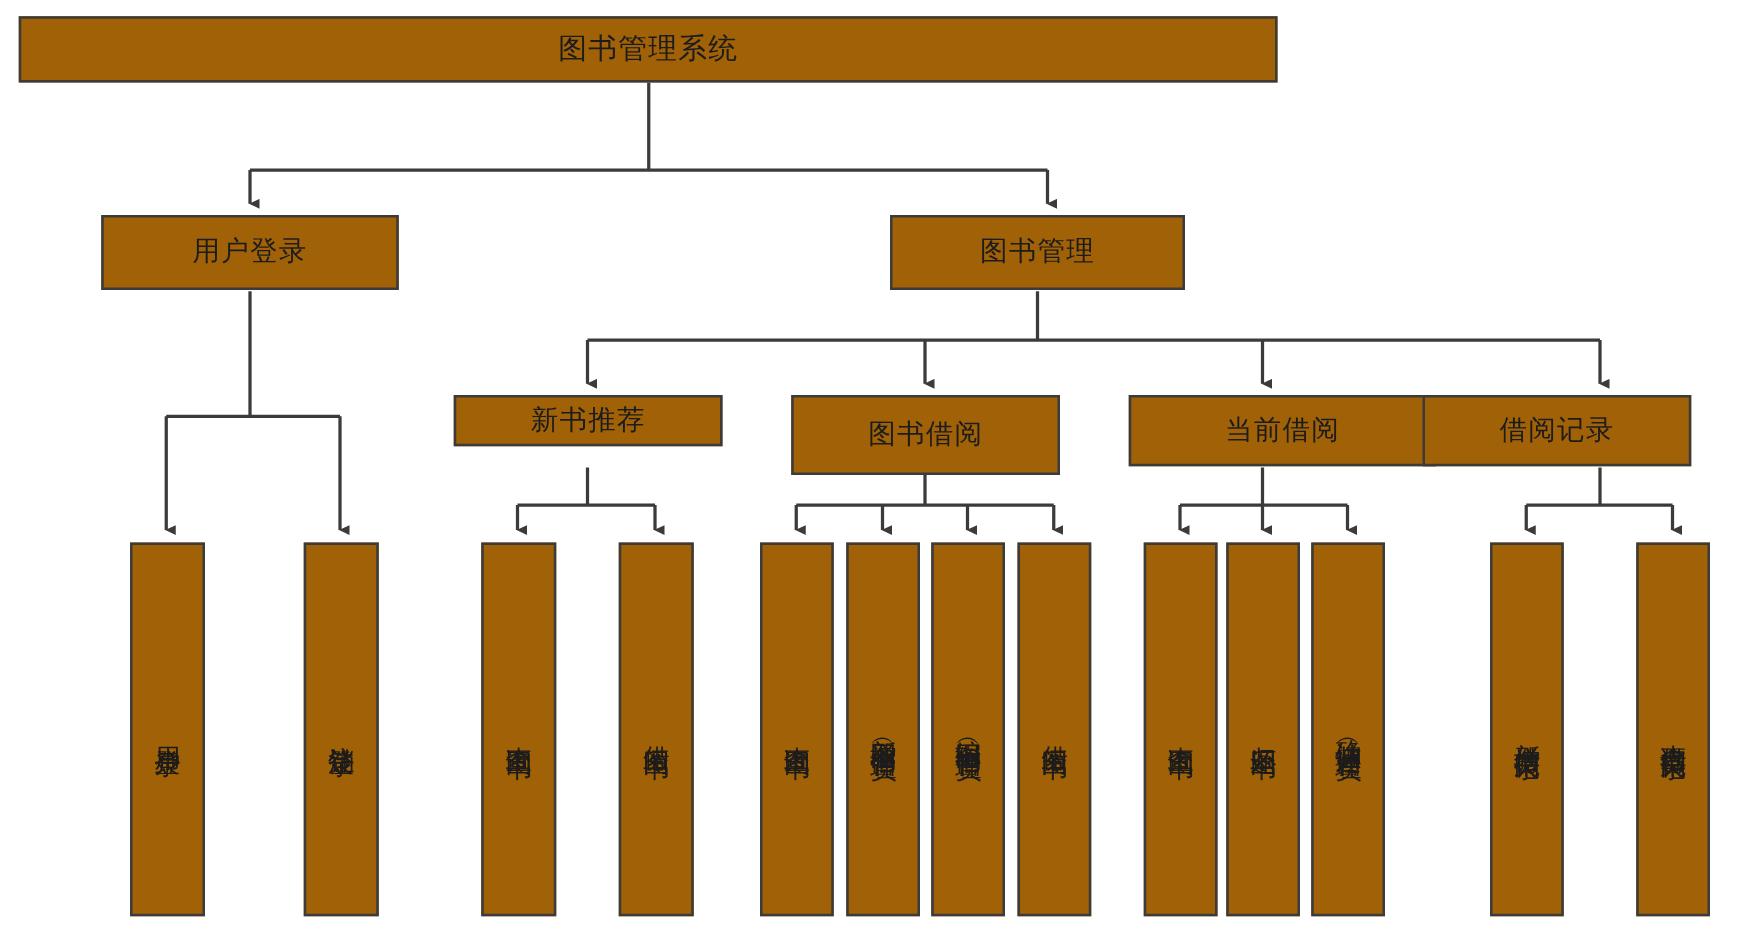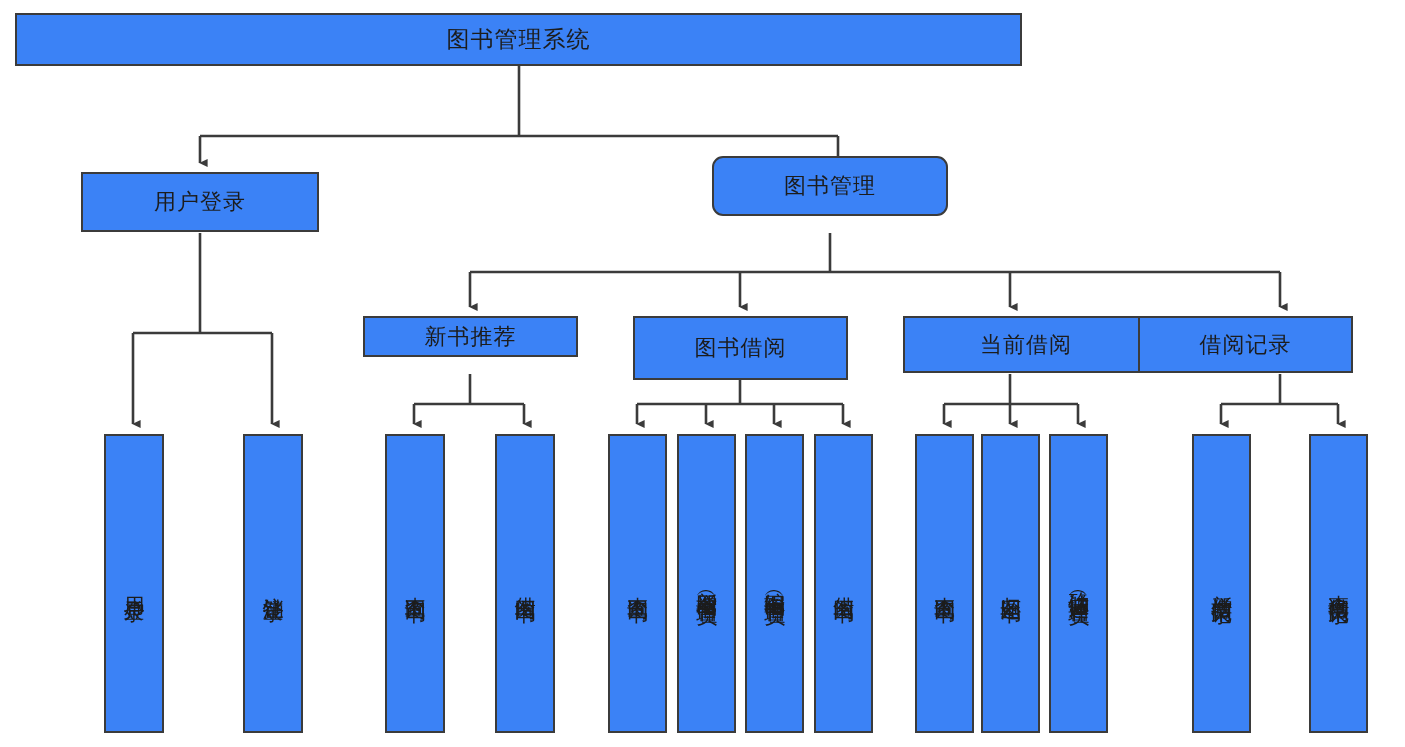--- a/index.html
+++ b/index.html
@@ -23,21 +23,21 @@
     left: 0;
     top: 0;
     width: 1405px;
     height: 747px;
     pointer-events: none;
   }
   .node {
     position: absolute;
     box-sizing: border-box;
     border: 2.5px solid #3b3b3b;
-    background: #3b82f6;
+    background: #a16207;
     display: flex;
     align-items: center;
     justify-content: center;
     color: #1c1c1c;
     line-height: 1.25;
     text-align: center;
   }
   .node.horiz {
     font-size: 22px;
     letter-spacing: 1px;
@@ -119,21 +119,21 @@
     <path d="M1280,374 L1280,404" stroke="#3b3b3b" stroke-width="2.6" fill="none"></path>
     <path d="M1221,404 L1338,404" stroke="#3b3b3b" stroke-width="2.6" fill="none"></path>
     <path d="M1221,404 L1221,424" stroke="#3b3b3b" stroke-width="2.6" fill="none" marker-end="url(#arrow)"></path>
     <path d="M1338,404 L1338,424" stroke="#3b3b3b" stroke-width="2.6" fill="none" marker-end="url(#arrow)"></path>
   </svg>
 
   <div class="node horiz root" style="left:15px; top:13px; width:1007px; height:53px;">图书管理系统</div>
 
   <div class="node horiz" style="left:81px; top:172px; width:238px; height:60px;">用户登录</div>
 
-  <div class="node horiz" style="left:712px; top:156px; width:236px; height:60px;border-radius:11px;">图书管理</div>
+  <div class="node horiz" style="left:712px; top:172px; width:236px; height:60px;">图书管理</div>
 
   <div class="node horiz" style="left:363px; top:316px; width:215px; height:41px;">新书推荐</div>
 
   <div class="node horiz" style="left:633px; top:316px; width:215px; height:64px;">图书借阅</div>
 
   <div class="node horiz" style="left:903px; top:316px; width:246px; height:57px;">当前借阅</div>
 
   <div class="node horiz" style="left:1138px; top:316px; width:215px; height:57px;">借阅记录</div>
 
   <div class="node vert" style="left:104px; top:434px; width:60px; height:299px;">

